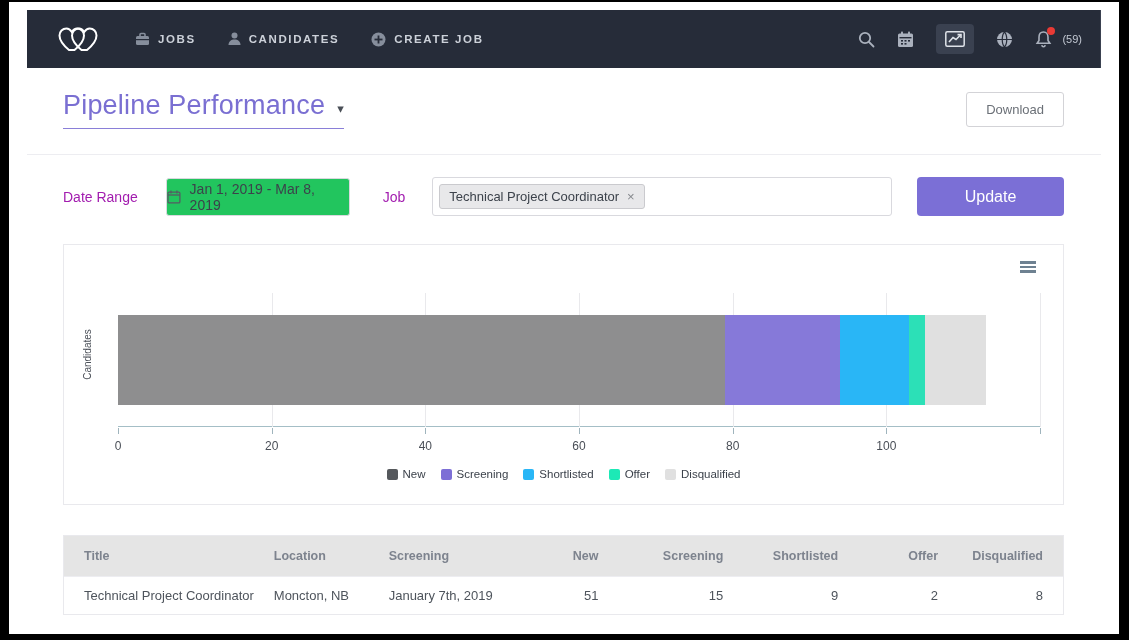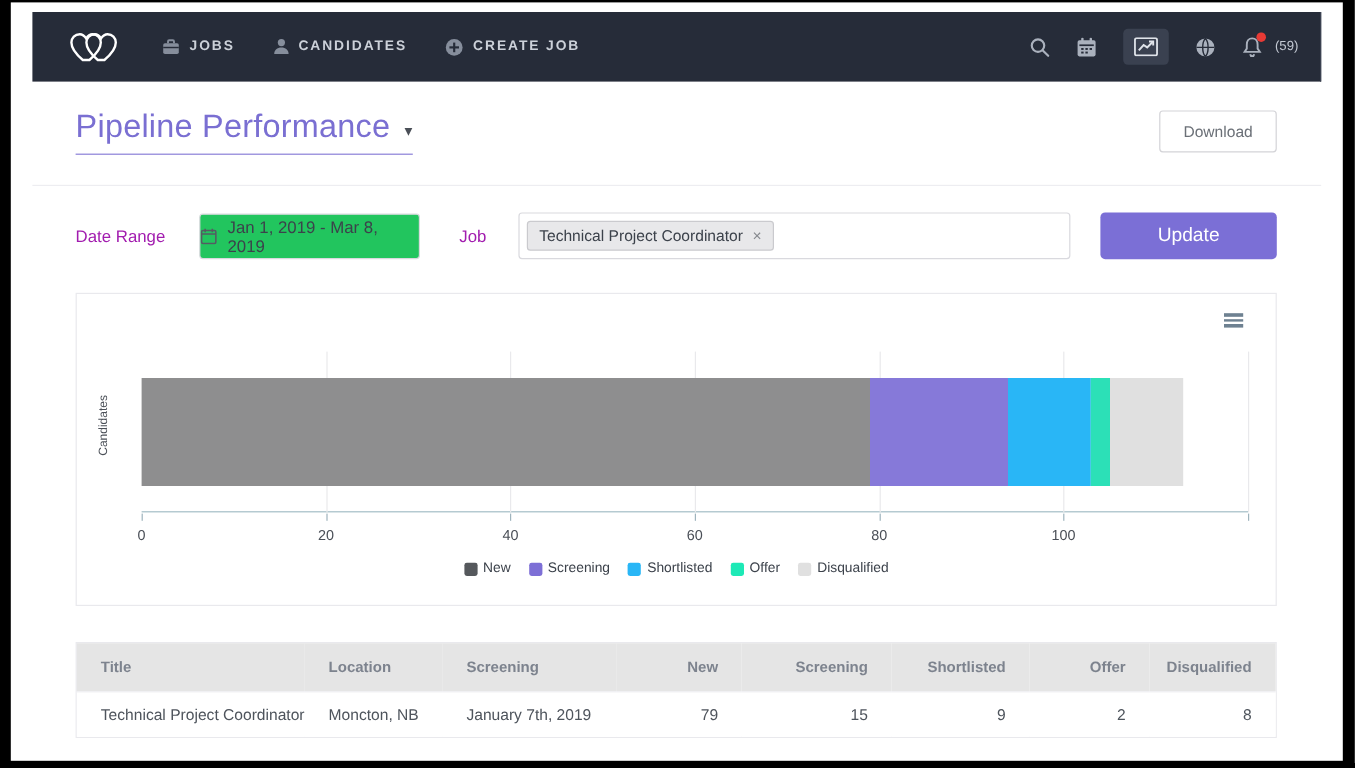--- a/index.html
+++ b/index.html
@@ -265,21 +265,21 @@
             <th>Shortlisted</th>
             <th>Offer</th>
             <th>Disqualified</th>
           </tr>
         </thead>
       <tbody id="tbody">
           <tr>
             <td>Technical Project Coordinator</td>
             <td>Moncton, NB</td>
             <td>January 7th, 2019</td>
-            <td>79</td>
+            <td>51</td>
             <td>15</td>
             <td>9</td>
             <td>2</td>
             <td>8</td>
           </tr>
         </tbody>
     </table>
   </div>
 
 </div>

